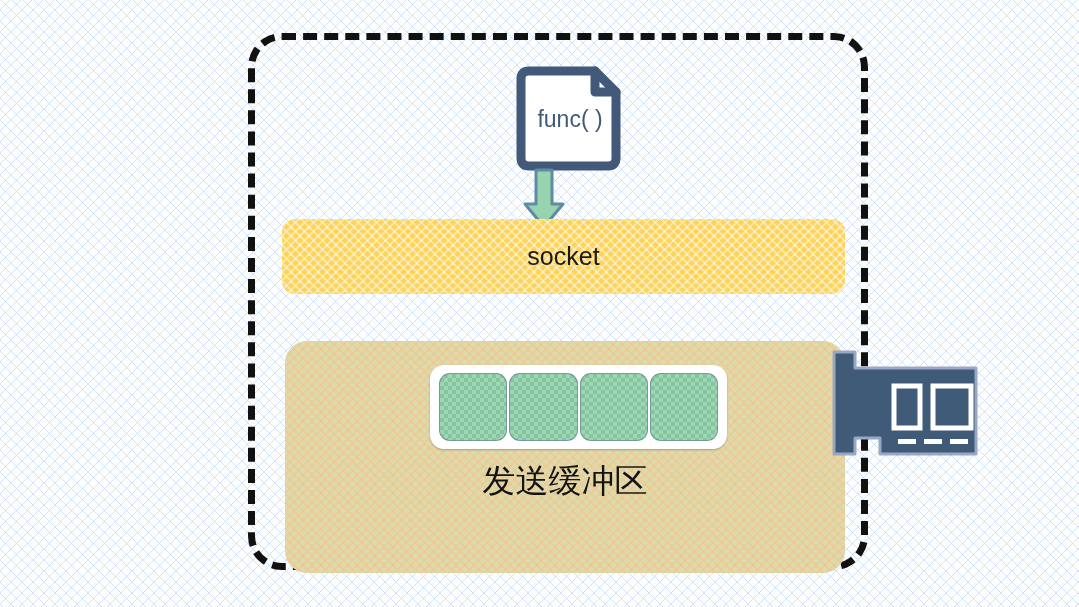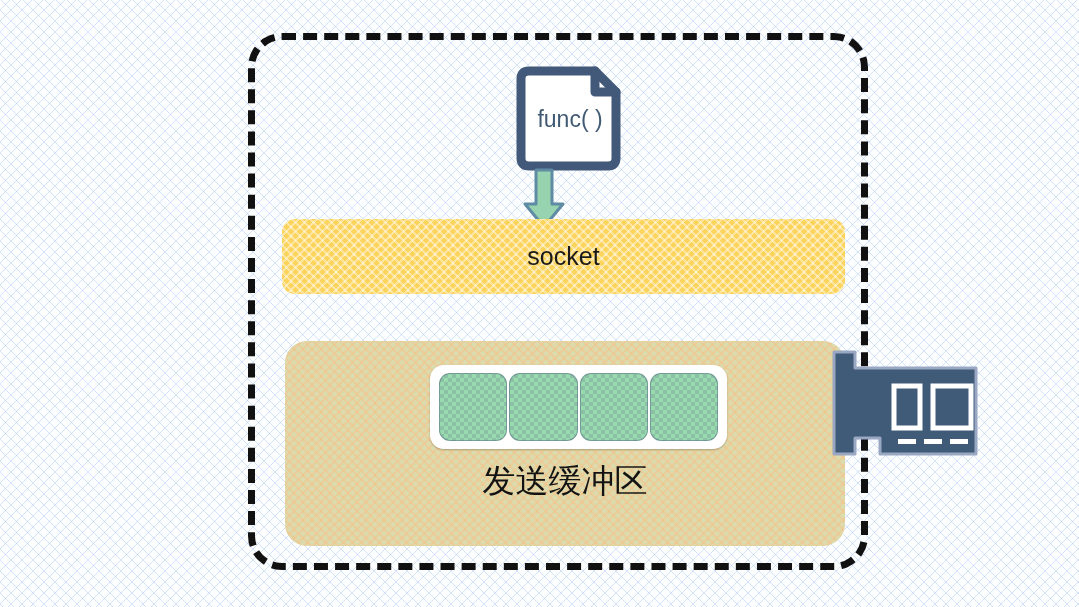--- a/index.html
+++ b/index.html
@@ -104,21 +104,21 @@
     color: #1a1a1a;
     font-weight: 400;
   }
 
   
   #send-buffer {
     position: absolute;
     left: 285px;
     top: 341px;
     width: 560px;
-    height: 205px;
+    height: 232px;
     border-radius: 22px;
     background-color: #dcdbae;
     background-image:
       repeating-linear-gradient(45deg,
         rgba(243,196,140,0.55) 0px, rgba(243,196,140,0.55) 2px,
         rgba(255,255,255,0) 2px, rgba(255,255,255,0) 6px),
       repeating-linear-gradient(-45deg,
         rgba(243,196,140,0.55) 0px, rgba(243,196,140,0.55) 2px,
         rgba(255,255,255,0) 2px, rgba(255,255,255,0) 6px);
     background-size: 9px 9px, 9px 9px;

